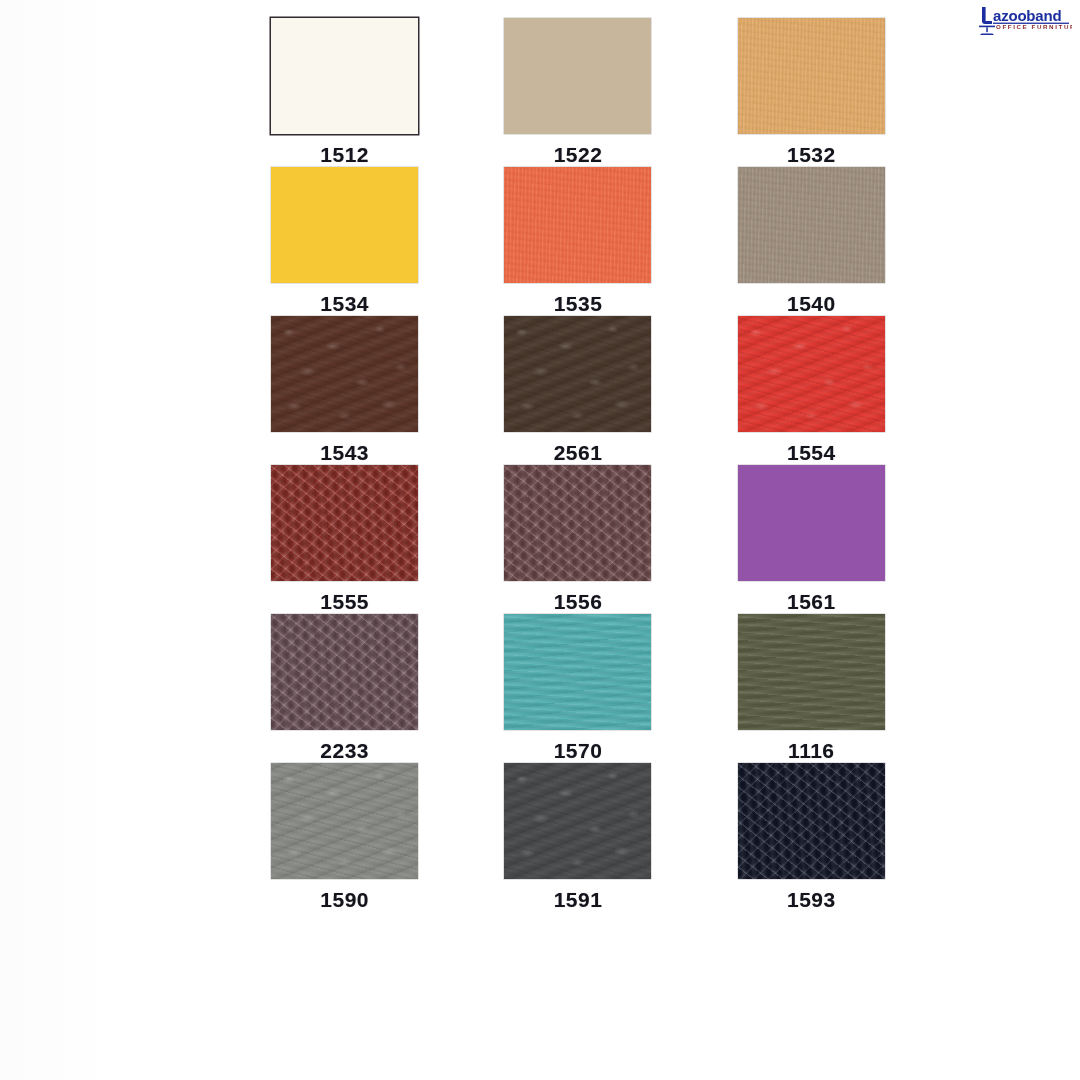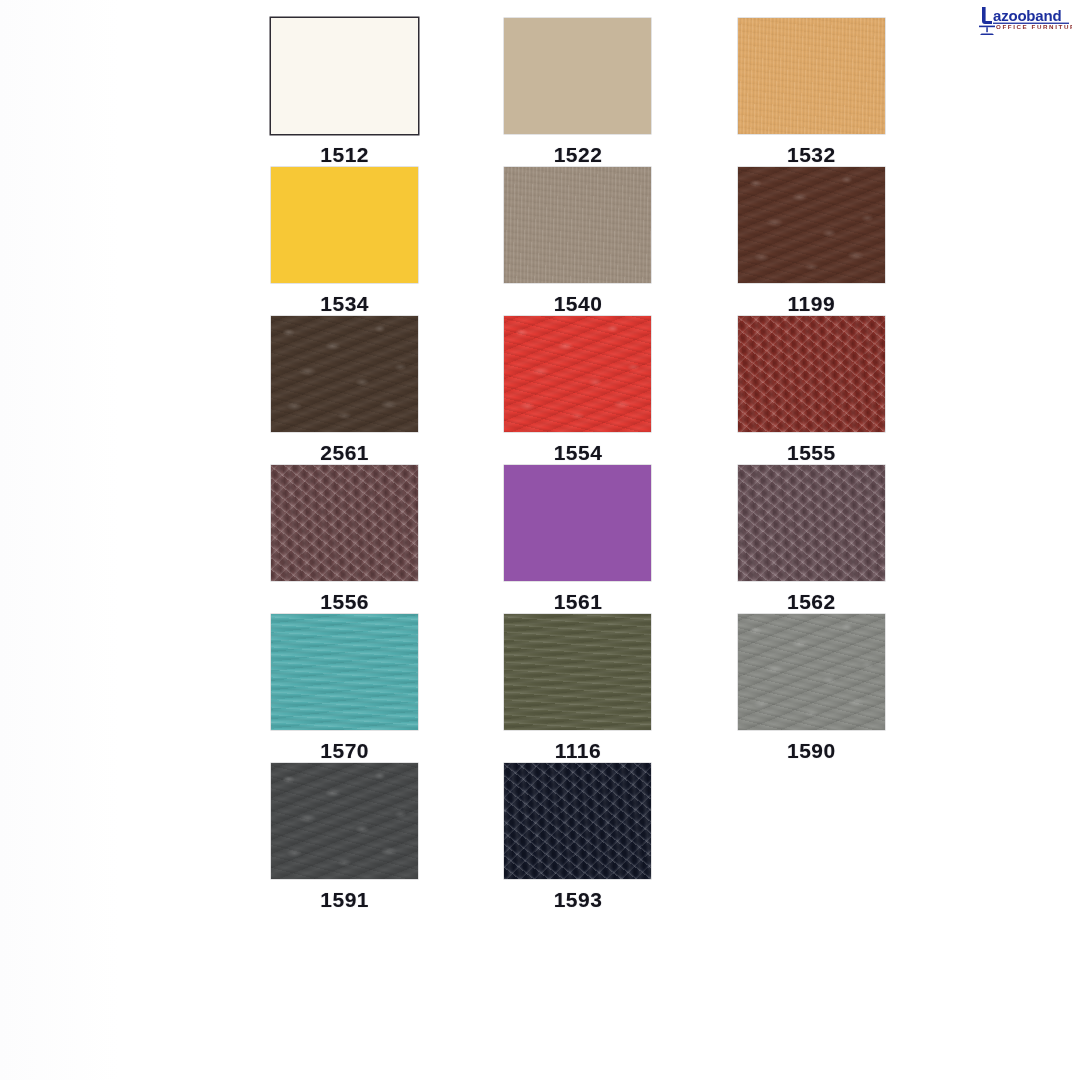--- a/index.html
+++ b/index.html
@@ -156,30 +156,36 @@
       </div>
       <div class="swatch-label">1532</div>
     </div>
     <div class="swatch-cell">
       <div class="swatch-chip" style="background: rgb(247, 200, 54);">
         <div class="grain g-smooth"></div>
       </div>
       <div class="swatch-label">1534</div>
     </div>
     <div class="swatch-cell">
+      <div class="swatch-chip" style="background: rgb(236, 106, 69);">
+        <div class="grain g-fine"></div>
+      </div>
+      <div class="swatch-label">1535</div>
+    </div>
+    <div class="swatch-cell">
       <div class="swatch-chip" style="background: rgb(157, 142, 126);">
         <div class="grain g-fine"></div>
       </div>
       <div class="swatch-label">1540</div>
     </div>
     <div class="swatch-cell">
       <div class="swatch-chip" style="background: rgb(92, 53, 40);">
         <div class="grain g-pebble"></div>
       </div>
-      <div class="swatch-label">1199</div>
+      <div class="swatch-label">1543</div>
     </div>
     <div class="swatch-cell">
       <div class="swatch-chip" style="background: rgb(75, 58, 46);">
         <div class="grain g-pebble"></div>
       </div>
       <div class="swatch-label">2561</div>
     </div>
     <div class="swatch-cell">
       <div class="swatch-chip" style="background: rgb(227, 58, 51);">
         <div class="grain g-pebble"></div>
@@ -201,21 +207,21 @@
     <div class="swatch-cell">
       <div class="swatch-chip" style="background: rgb(146, 83, 168);">
         <div class="grain g-smooth"></div>
       </div>
       <div class="swatch-label">1561</div>
     </div>
     <div class="swatch-cell">
       <div class="swatch-chip" style="background: rgb(107, 82, 89);">
         <div class="grain g-crackle"></div>
       </div>
-      <div class="swatch-label">1562</div>
+      <div class="swatch-label">2233</div>
     </div>
     <div class="swatch-cell">
       <div class="swatch-chip" style="background: rgb(82, 173, 174);">
         <div class="grain g-wave"></div>
       </div>
       <div class="swatch-label">1570</div>
     </div>
     <div class="swatch-cell">
       <div class="swatch-chip" style="background: rgb(90, 92, 67);">
         <div class="grain g-wave"></div>

